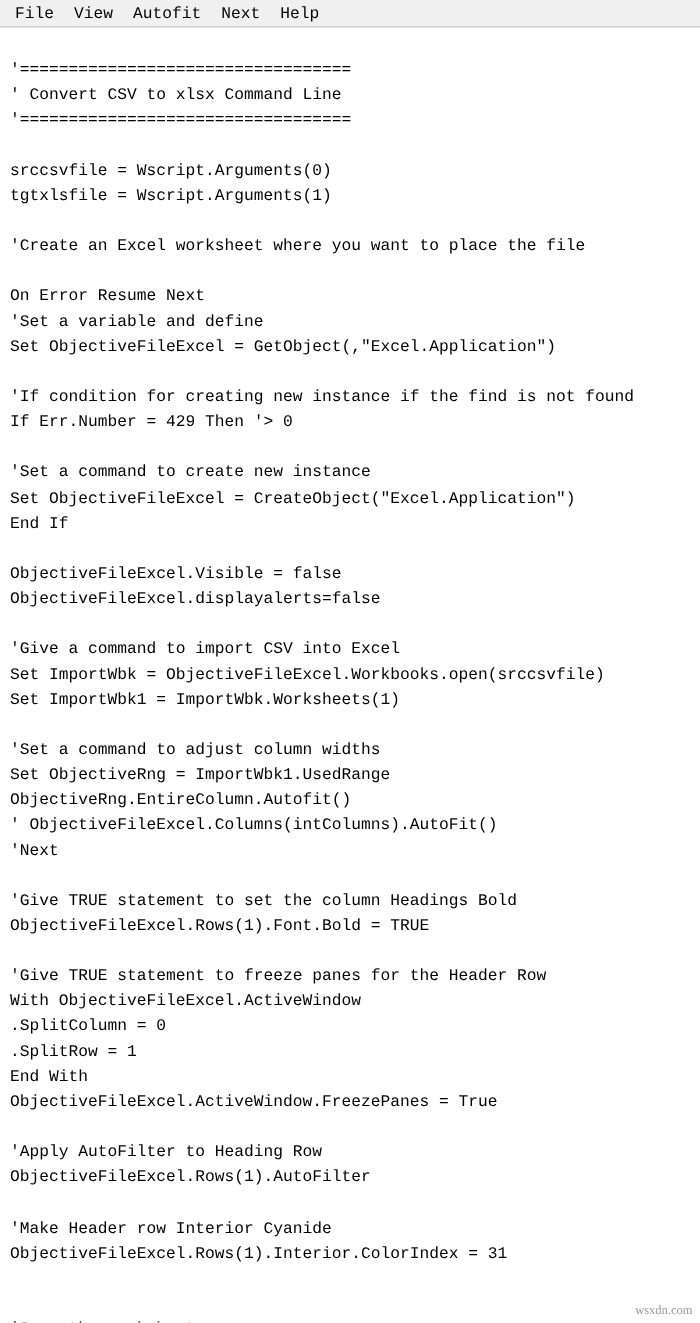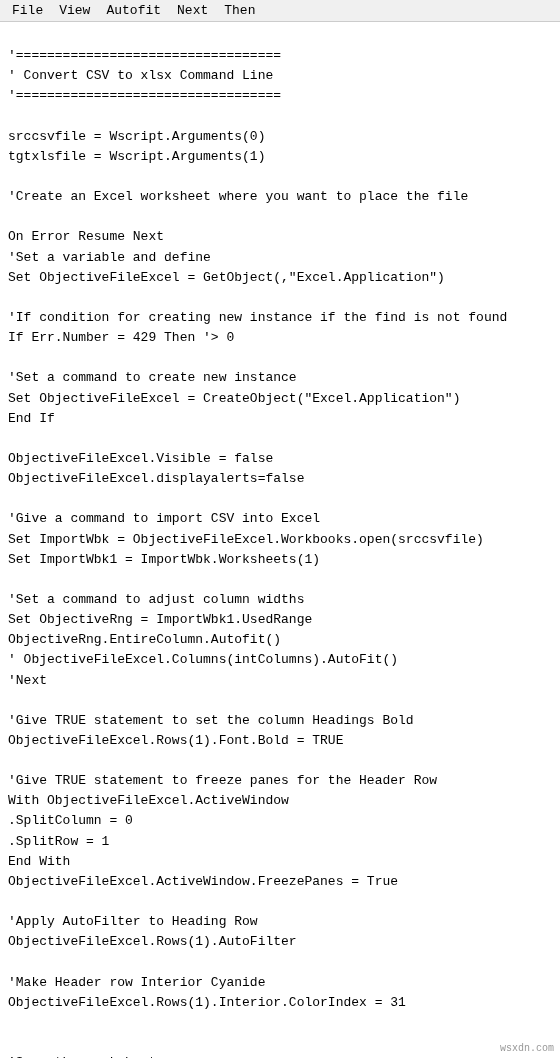--- a/index.html
+++ b/index.html
@@ -32,21 +32,21 @@
       font-size: 13px;
       color: #000;
     }
 
     .watermark {
       position: fixed;
       bottom: 4px;
       right: 6px;
       font-size: 10px;
       color: #999;
-      font-family: Liberation Mono, monospace;
+      font-family: Liberation Serif, serif;
       text-align: right;
     }
 
     .code-area {
       padding: 4px 8px;
       line-height: 1.55;
       white-space: pre;
       color: #000;
       overflow: hidden;
     }
@@ -57,19 +57,19 @@
     }
   </style>
 </head>
 <body>
 
 <div class="menu-bar">
   <span class="menu-item">File</span>
   <span class="menu-item">View</span>
   <span class="menu-item">Autofit</span>
   <span class="menu-item">Next</span>
-  <span class="menu-item">Then</span>
+  <span class="menu-item">Help</span>
 </div>
 
 <div class="code-area" id="code-container">
 <span class="line">'==================================</span><span class="line">' Convert CSV to xlsx Command Line</span><span class="line">'==================================</span><span class="line">&nbsp;</span><span class="line">srccsvfile = Wscript.Arguments(0)</span><span class="line">tgtxlsfile = Wscript.Arguments(1)</span><span class="line">&nbsp;</span><span class="line">'Create an Excel worksheet where you want to place the file</span><span class="line">&nbsp;</span><span class="line">On Error Resume Next</span><span class="line">'Set a variable and define</span><span class="line">Set ObjectiveFileExcel = GetObject(,"Excel.Application")</span><span class="line">&nbsp;</span><span class="line">'If condition for creating new instance if the find is not found</span><span class="line">If Err.Number = 429 Then '&gt; 0</span><span class="line">&nbsp;</span><span class="line">'Set a command to create new instance</span><span class="line">Set ObjectiveFileExcel = CreateObject("Excel.Application")</span><span class="line">End If</span><span class="line">&nbsp;</span><span class="line">ObjectiveFileExcel.Visible = false</span><span class="line">ObjectiveFileExcel.displayalerts=false</span><span class="line">&nbsp;</span><span class="line">'Give a command to import CSV into Excel</span><span class="line">Set ImportWbk = ObjectiveFileExcel.Workbooks.open(srccsvfile)</span><span class="line">Set ImportWbk1 = ImportWbk.Worksheets(1)</span><span class="line">&nbsp;</span><span class="line">'Set a command to adjust column widths</span><span class="line">Set ObjectiveRng = ImportWbk1.UsedRange</span><span class="line">ObjectiveRng.EntireColumn.Autofit()</span><span class="line">' ObjectiveFileExcel.Columns(intColumns).AutoFit()</span><span class="line">'Next</span><span class="line">&nbsp;</span><span class="line">'Give TRUE statement to set the column Headings Bold</span><span class="line">ObjectiveFileExcel.Rows(1).Font.Bold = TRUE</span><span class="line">&nbsp;</span><span class="line">'Give TRUE statement to freeze panes for the Header Row</span><span class="line">With ObjectiveFileExcel.ActiveWindow</span><span class="line">.SplitColumn = 0</span><span class="line">.SplitRow = 1</span><span class="line">End With</span><span class="line">ObjectiveFileExcel.ActiveWindow.FreezePanes = True</span><span class="line">&nbsp;</span><span class="line">'Apply AutoFilter to Heading Row</span><span class="line">ObjectiveFileExcel.Rows(1).AutoFilter</span><span class="line">&nbsp;</span><span class="line">'Make Header row Interior Cyanide</span><span class="line">ObjectiveFileExcel.Rows(1).Interior.ColorIndex = 31</span><span class="line">&nbsp;</span><span class="line">&nbsp;</span><span class="line">'Save the worksheet</span></div>
 
 <div class="watermark">wsxdn.com</div>
 
 </body></html>

